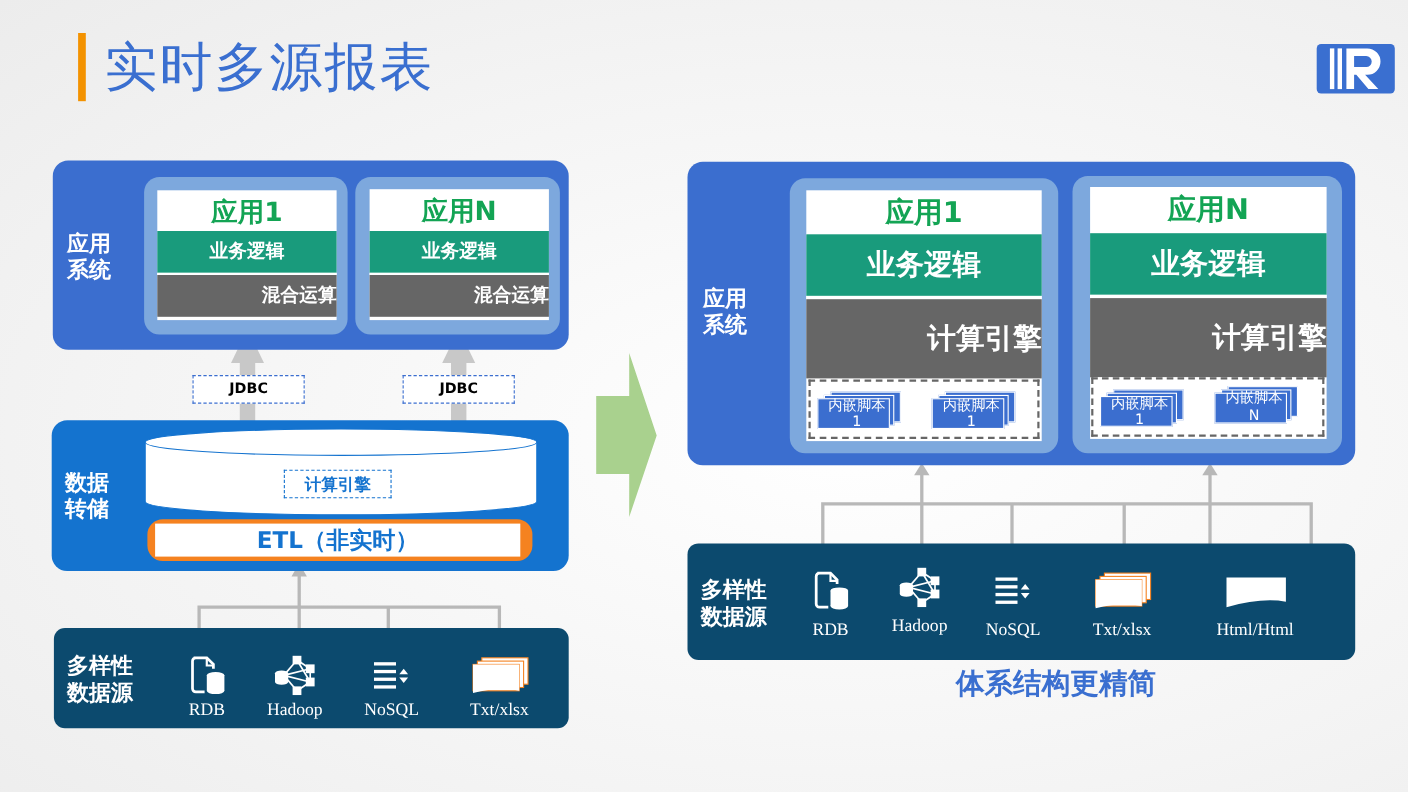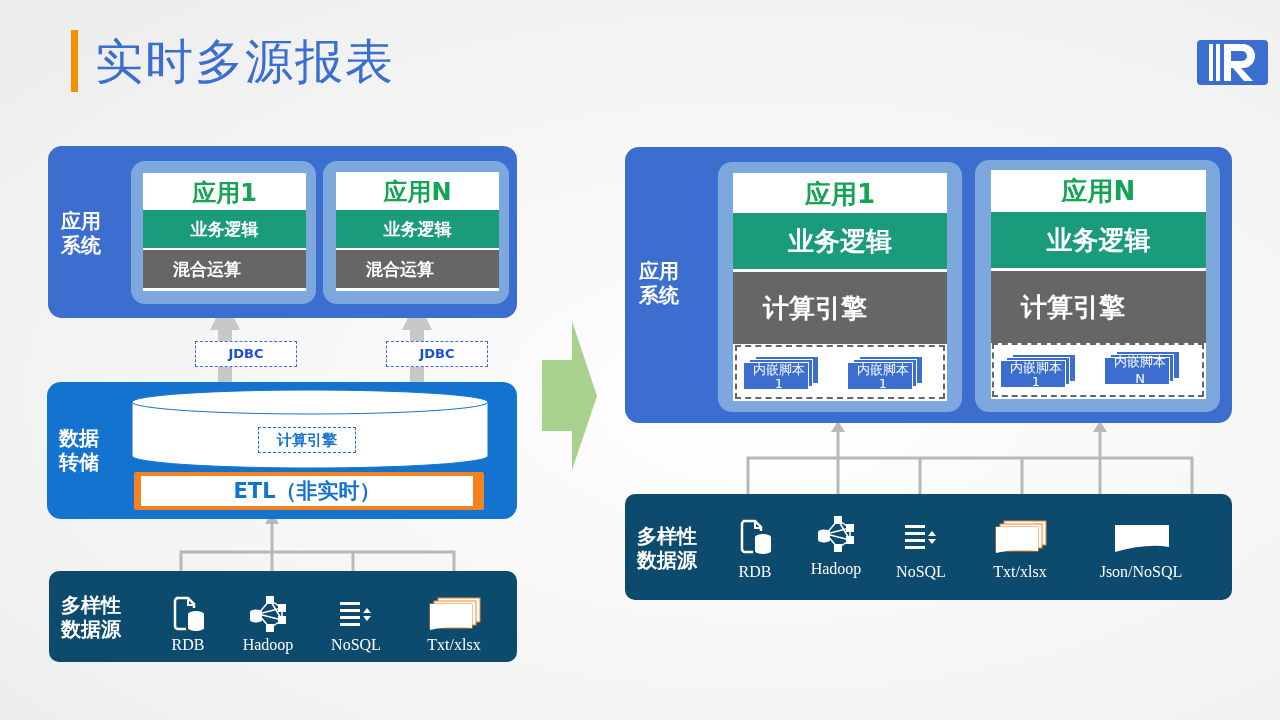--- a/index.html
+++ b/index.html
@@ -17,24 +17,24 @@
 
   .panel-blue { background: #3b6ecf; border-radius: 14px; }
   .panel-blue2 { background: #1473cf; border-radius: 14px; }
   .panel-orange { background: #0c4a6e; border-radius: 10px; }
   .side-label { color: #fff; font-weight: bold; font-size: 20px; line-height: 24px; }
 
   .app-card { background: #7da8dd; border-radius: 14px; }
   .app-inner { background: #fff; position: absolute; }
   .app-head { color: #13a454; font-weight: bold; text-align: center; }
   .row-green { background: #199b7c; color: #fff; font-weight: bold; text-align: center; }
-  .row-gray { background: #666; color: #fff; font-weight: bold; text-align: left; padding-left: 30px; }
+  .row-gray { background: #666; color: #fff; font-weight: bold; text-align: right; padding-left: 30px; }
   .sep { background: #fff; }
 
-  .jdbc { border: 1px dashed #3b6ecf; background: #fff; color: #1d4ed8; font-weight: bold; font-size: 13px; text-align: center; line-height: 24px; margin-left: 20px; }
+  .jdbc { border: 1px dashed #3b6ecf; background: #fff; color: #000000; font-weight: bold; font-size: 13px; text-align: center; line-height: 24px; }
 
   .src { color: #fff; text-align: center; font-family: Liberation Serif, serif; }
   .src .lbl { font-size: 16px; }
 
   .script-box { border: 2px dashed #666; background: #fff; }
   .script { position: absolute; width: 80px; height: 34px; }
   .script .pg { position: absolute; background: #3b6ecf; border: 1px solid #fff; }
   .script .txt { position: absolute; left: 0; top: 0; width: 72px; color: #fff; font-size: 13px; line-height: 15px; text-align: center; }
 
   .caption { color: #3a6fd0; font-weight: bold; font-size: 26px; text-align: center; line-height: 34px; }
@@ -107,21 +107,21 @@
 
 <div class="abs panel-blue2" style="left:47px;top:382px;width:470px;height:137px;">
   <div class="abs side-label" style="left:12px;top:44px;white-space:pre;">数据
 转储</div>
 </div>
 <svg class="abs" style="left:131px;top:388px;width:358px;height:82px;">
   <path d="M1 14 V68 A178 12 0 0 0 357 68 V14" fill="#fff" stroke="#1473cf" stroke-width="1"></path>
   <ellipse cx="179" cy="14" rx="178" ry="12" fill="#fff" stroke="#1473cf" stroke-width="1"></ellipse>
 </svg>
 <div class="abs" style="left:258px;top:427px;width:98px;height:26px;border:1px dashed #1473cf;background:#fff;color:#1473cf;font-weight:bold;font-size:15px;line-height:24px;text-align:center;">计算引擎</div>
-<div class="abs" style="left:134px;top:472px;width:350px;height:38px;background:#f58220;border-radius:2px;">
+<div class="abs" style="left:134px;top:472px;width:350px;height:38px;background:#f58220;border-radius:14px;">
   <div class="abs" style="left:7px;top:4px;width:332px;height:30px;background:#fff;color:#1473cf;font-weight:bold;font-size:21px;line-height:30px;text-align:center;">ETL（非实时）</div>
 </div>
 
 <div class="abs panel-orange" style="left:49px;top:571px;width:468px;height:91px;">
   <div class="abs side-label" style="left:12px;top:22px;white-space:pre;">多样性
 数据源</div>
 </div>
 <div class="abs src" style="left:160px;top:596px;width:56px;">
   <svg width="40" height="36" viewBox="0 0 40 36">
     <path d="M8 2 H20 L26 8 V12 M18 33 H10 A3 3 0 0 1 7 30 V5 A3 3 0 0 1 10 2" fill="none" stroke="#fff" stroke-width="2.5"></path>
@@ -295,17 +295,18 @@
         <rect x="6" y="8" width="42" height="24"></rect>
       </g>
     <path d="M6 8 H48 V32 Q30 28 6 34 Z" fill="#fff"></path>
   </svg>
   <div class="lbl" style="margin-top:4px;">Txt/xlsx</div>
 </div>
 <div class="abs src" style="left:1082px;top:519px;width:118px;">
   <svg width="60" height="36" viewBox="0 0 60 36">
     <path d="M4 6 H58 V28 Q36 24 4 33 Z" fill="#fff"></path>
   </svg>
-  <div class="lbl" style="margin-top:4px;">Json/NoSQL</div>
+  <div class="lbl" style="margin-top:4px;">Html/Html</div>
 </div>
 
 <div class="abs caption" style="left:740px;top:605px;width:440px;">
+  <div>体系结构更精简</div>
 </div>
 
 </body></html>

